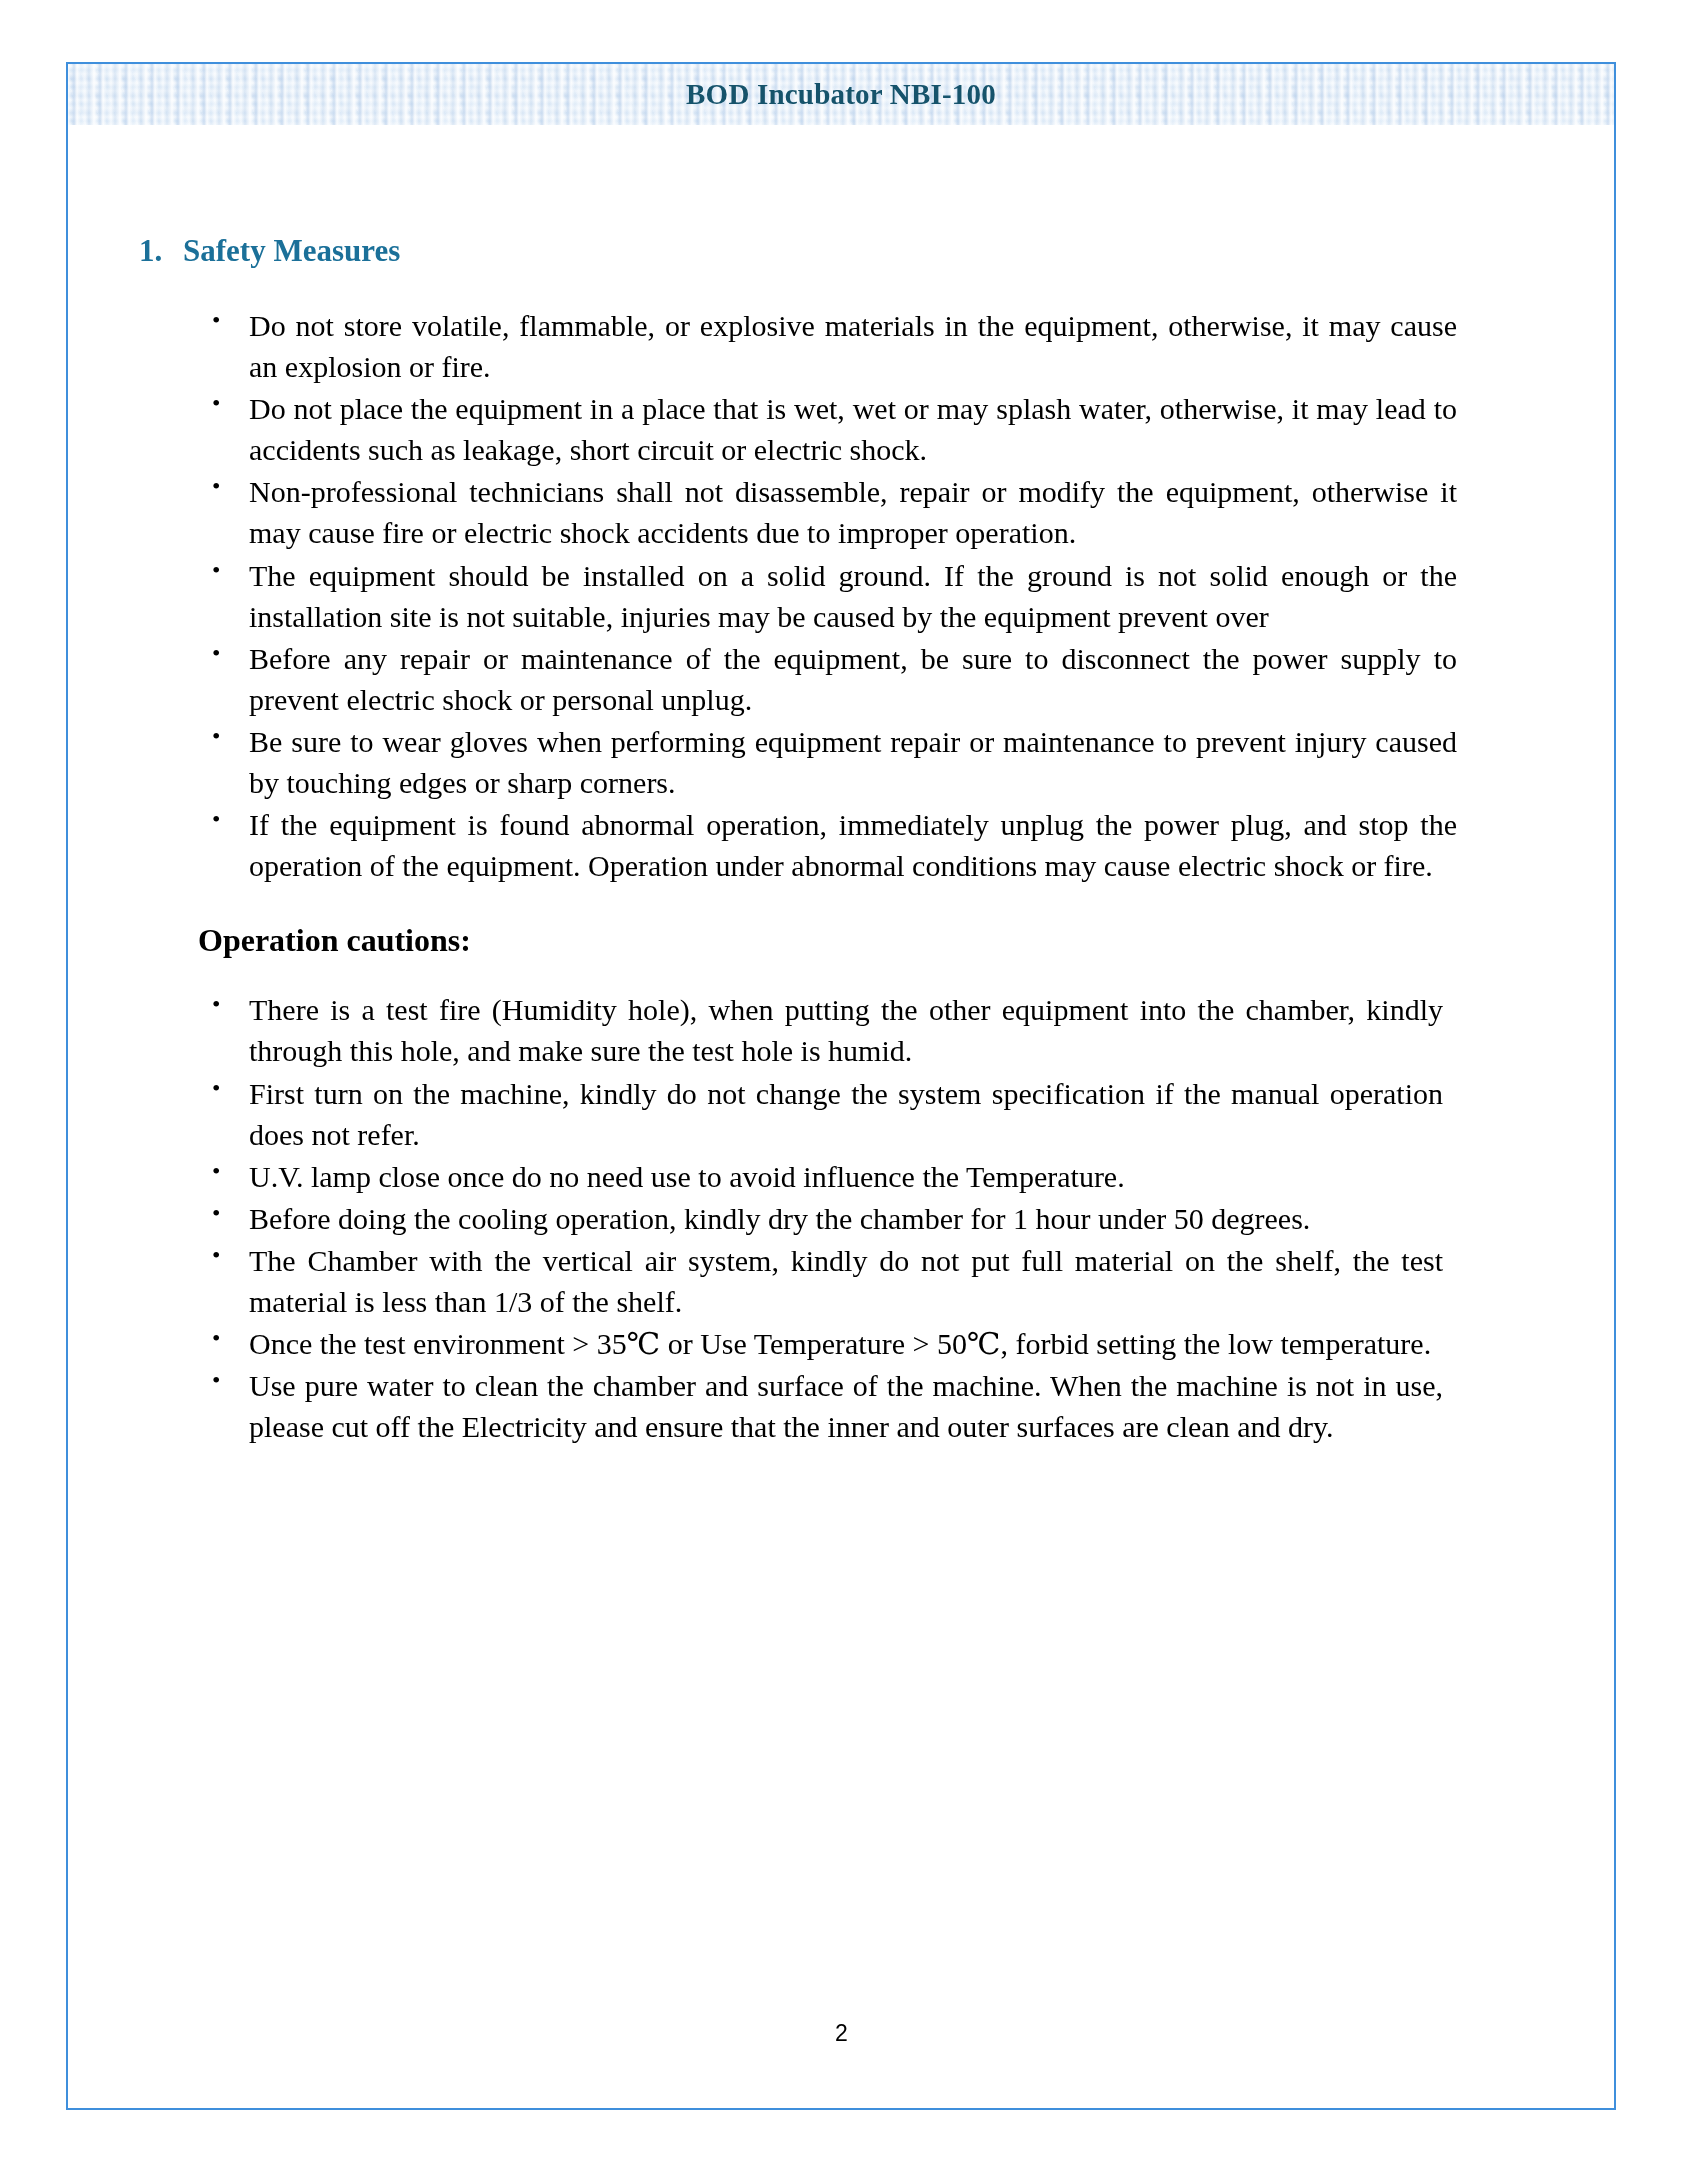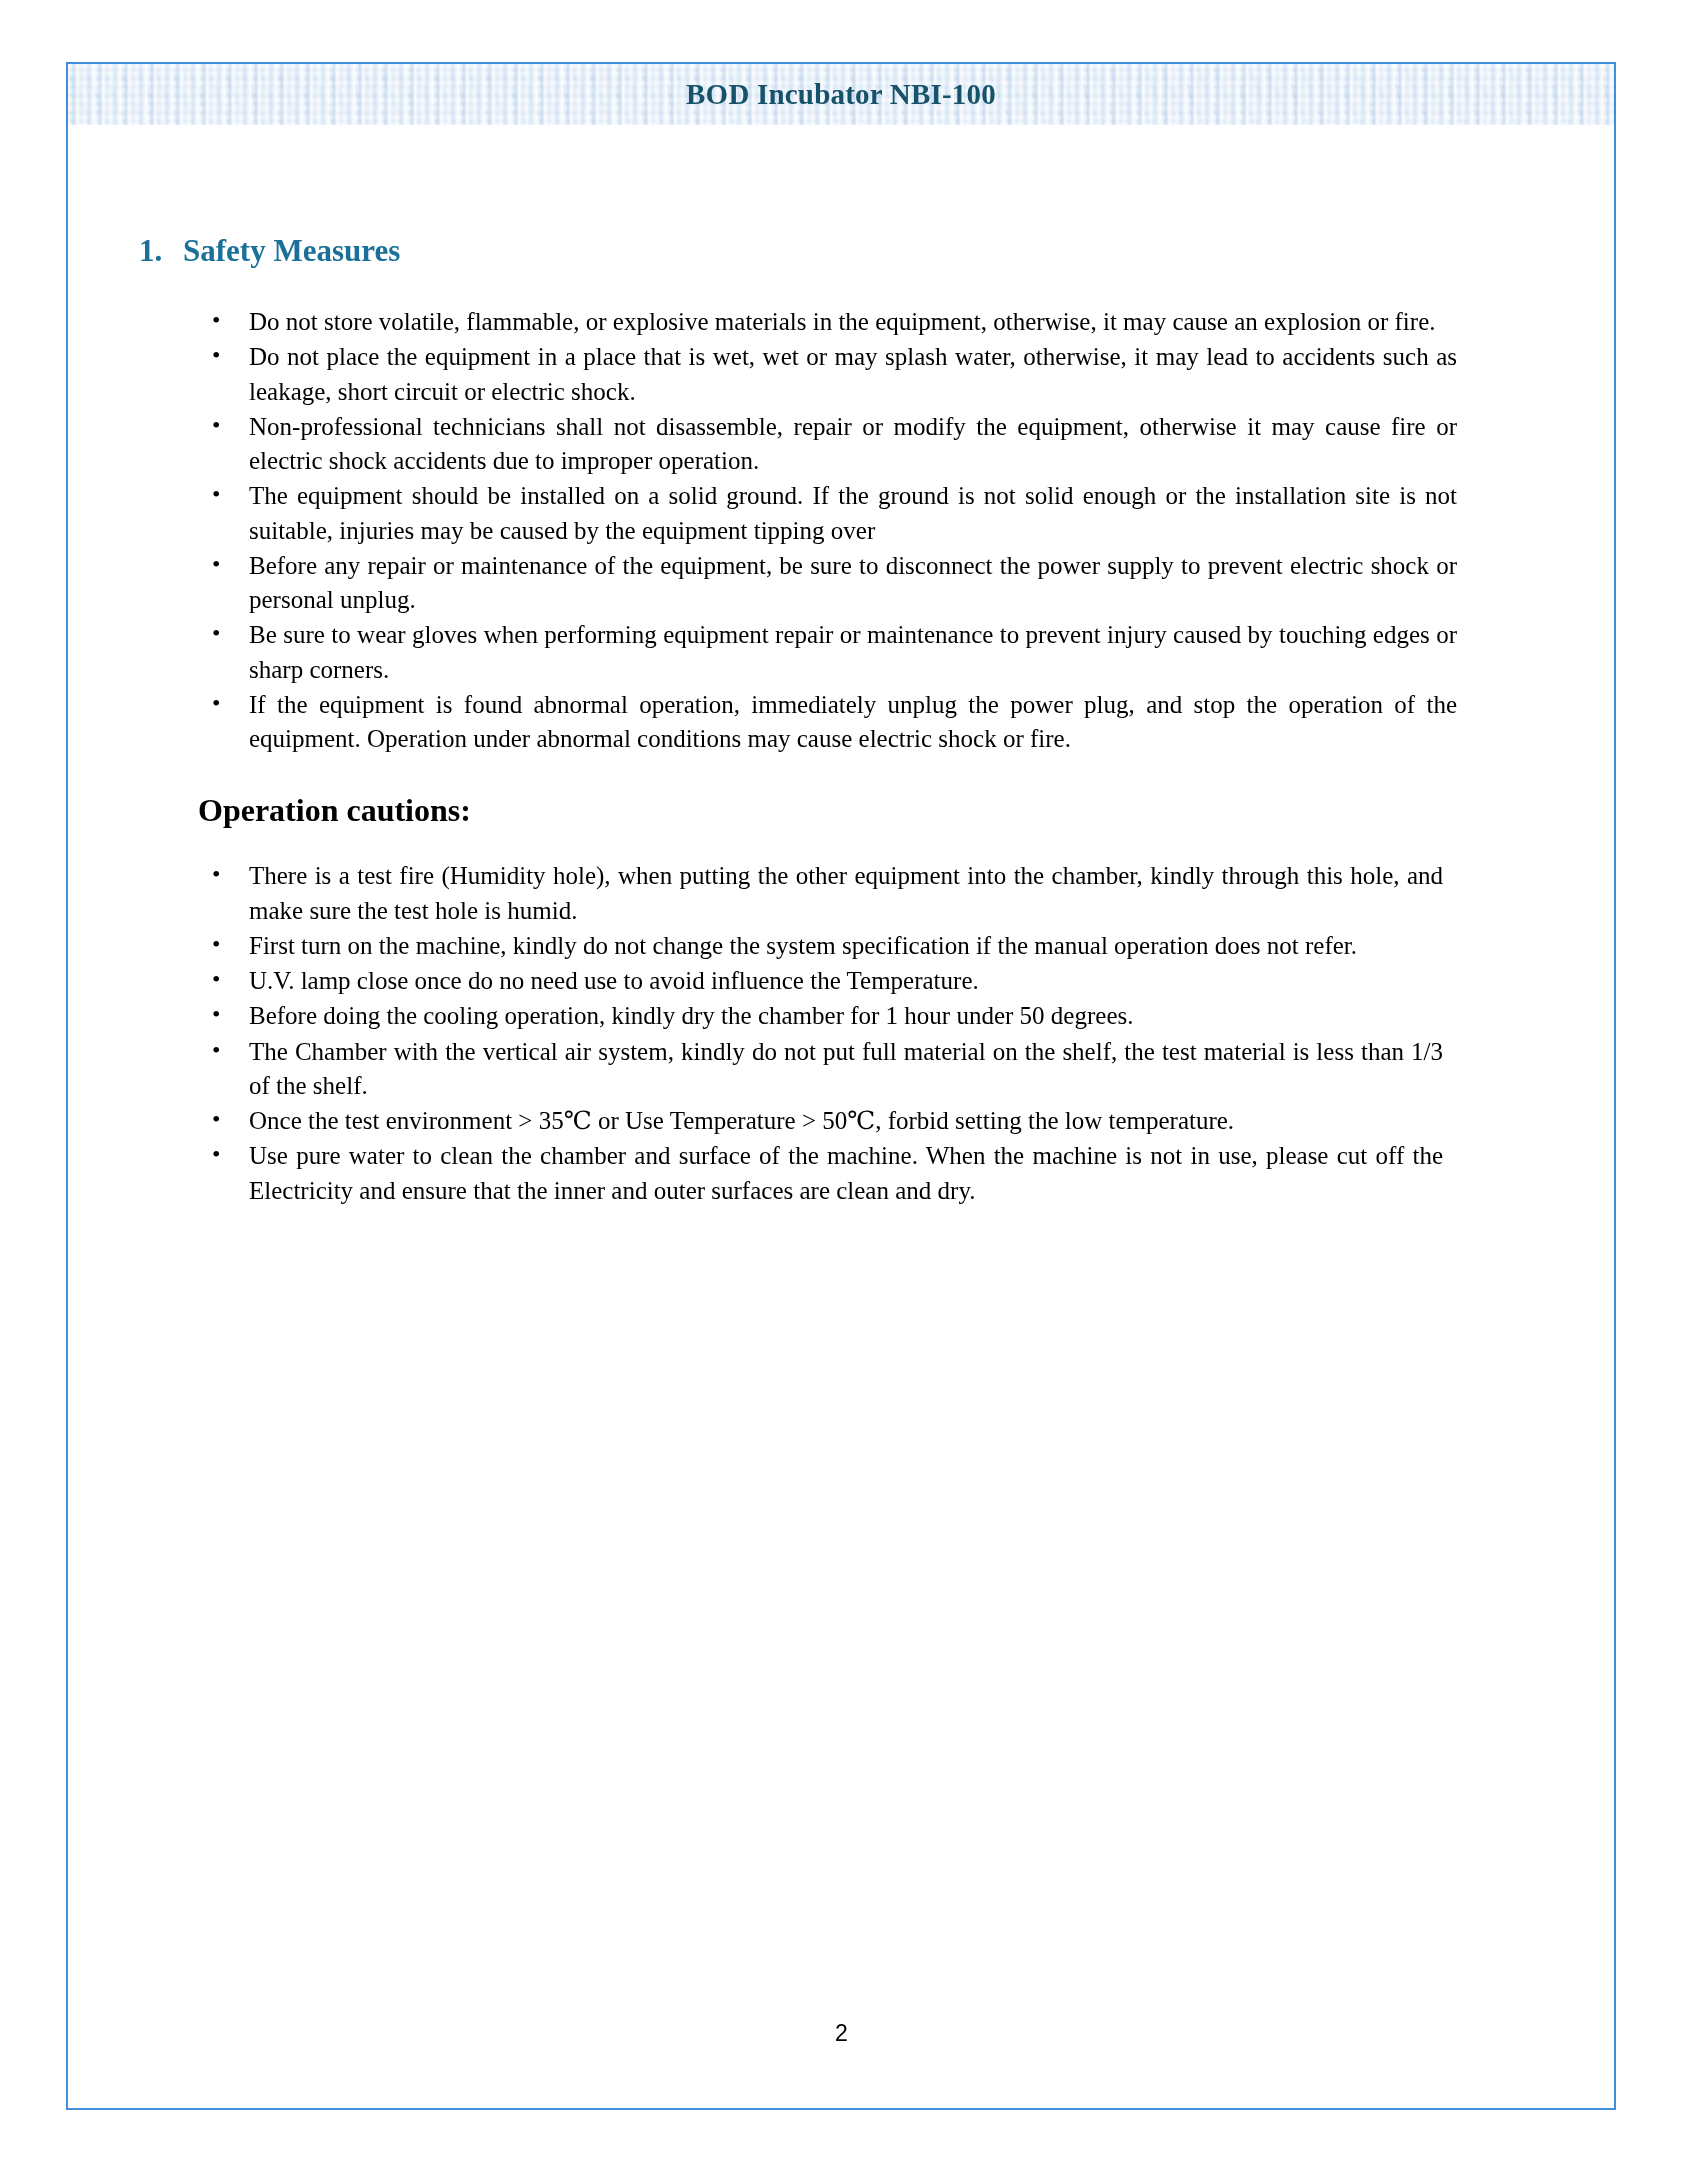--- a/index.html
+++ b/index.html
@@ -103,21 +103,21 @@
 
   ul.bullets {
     list-style: none;
     margin: 0;
     padding: 0;
   }
 
   ul.bullets > li {
     position: relative;
     padding-left: 51px;
-    font-size: 25px;
+    font-size: 30px;
     line-height: 1.37;
     color: #000000;
     text-align: justify;
     margin: 0 0 1px 0;
   }
   ul.bullets > li::before {
     content: "\2022";
     position: absolute;
     left: 14px;
     top: -1px;
@@ -166,21 +166,21 @@
 
     <div class="section-heading">
       <span class="num">1.</span>
       <span class="txt">Safety Measures</span>
     </div>
 
     <ul class="bullets">
       <li>Do not store volatile, flammable, or explosive materials in the equipment, otherwise, it may cause an explosion or fire.</li>
       <li>Do not place the equipment in a place that is wet, wet or may splash water, otherwise, it may lead to accidents such as leakage, short circuit or electric shock.</li>
       <li>Non-professional technicians shall not disassemble, repair or modify the equipment, otherwise it may cause fire or electric shock accidents due to improper operation.</li>
-      <li>The equipment should be installed on a solid ground. If the ground is not solid enough or the installation site is not suitable, injuries may be caused by the equipment tipping over</li>
+      <li>The equipment should be installed on a solid ground. If the ground is not solid enough or the installation site is not suitable, injuries may be caused by the equipment prevent over</li>
       <li>Before any repair or maintenance of the equipment, be sure to disconnect the power supply to prevent electric shock or personal unplug.</li>
       <li>Be sure to wear gloves when performing equipment repair or maintenance to prevent injury caused by touching edges or sharp corners.</li>
       <li>If the equipment is found abnormal operation, immediately unplug the power plug, and stop the operation of the equipment. Operation under abnormal conditions may cause electric shock or fire.</li>
     </ul>
 
     <div class="subheading">Operation cautions:</div>
 
     <ul class="bullets list-two">
       <li>There is a test fire (Humidity hole), when putting the other equipment into the chamber, kindly through this hole, and make sure the test hole is humid.</li>
       <li>First turn on the machine, kindly do not change the system specification if the manual operation does not refer.</li>

